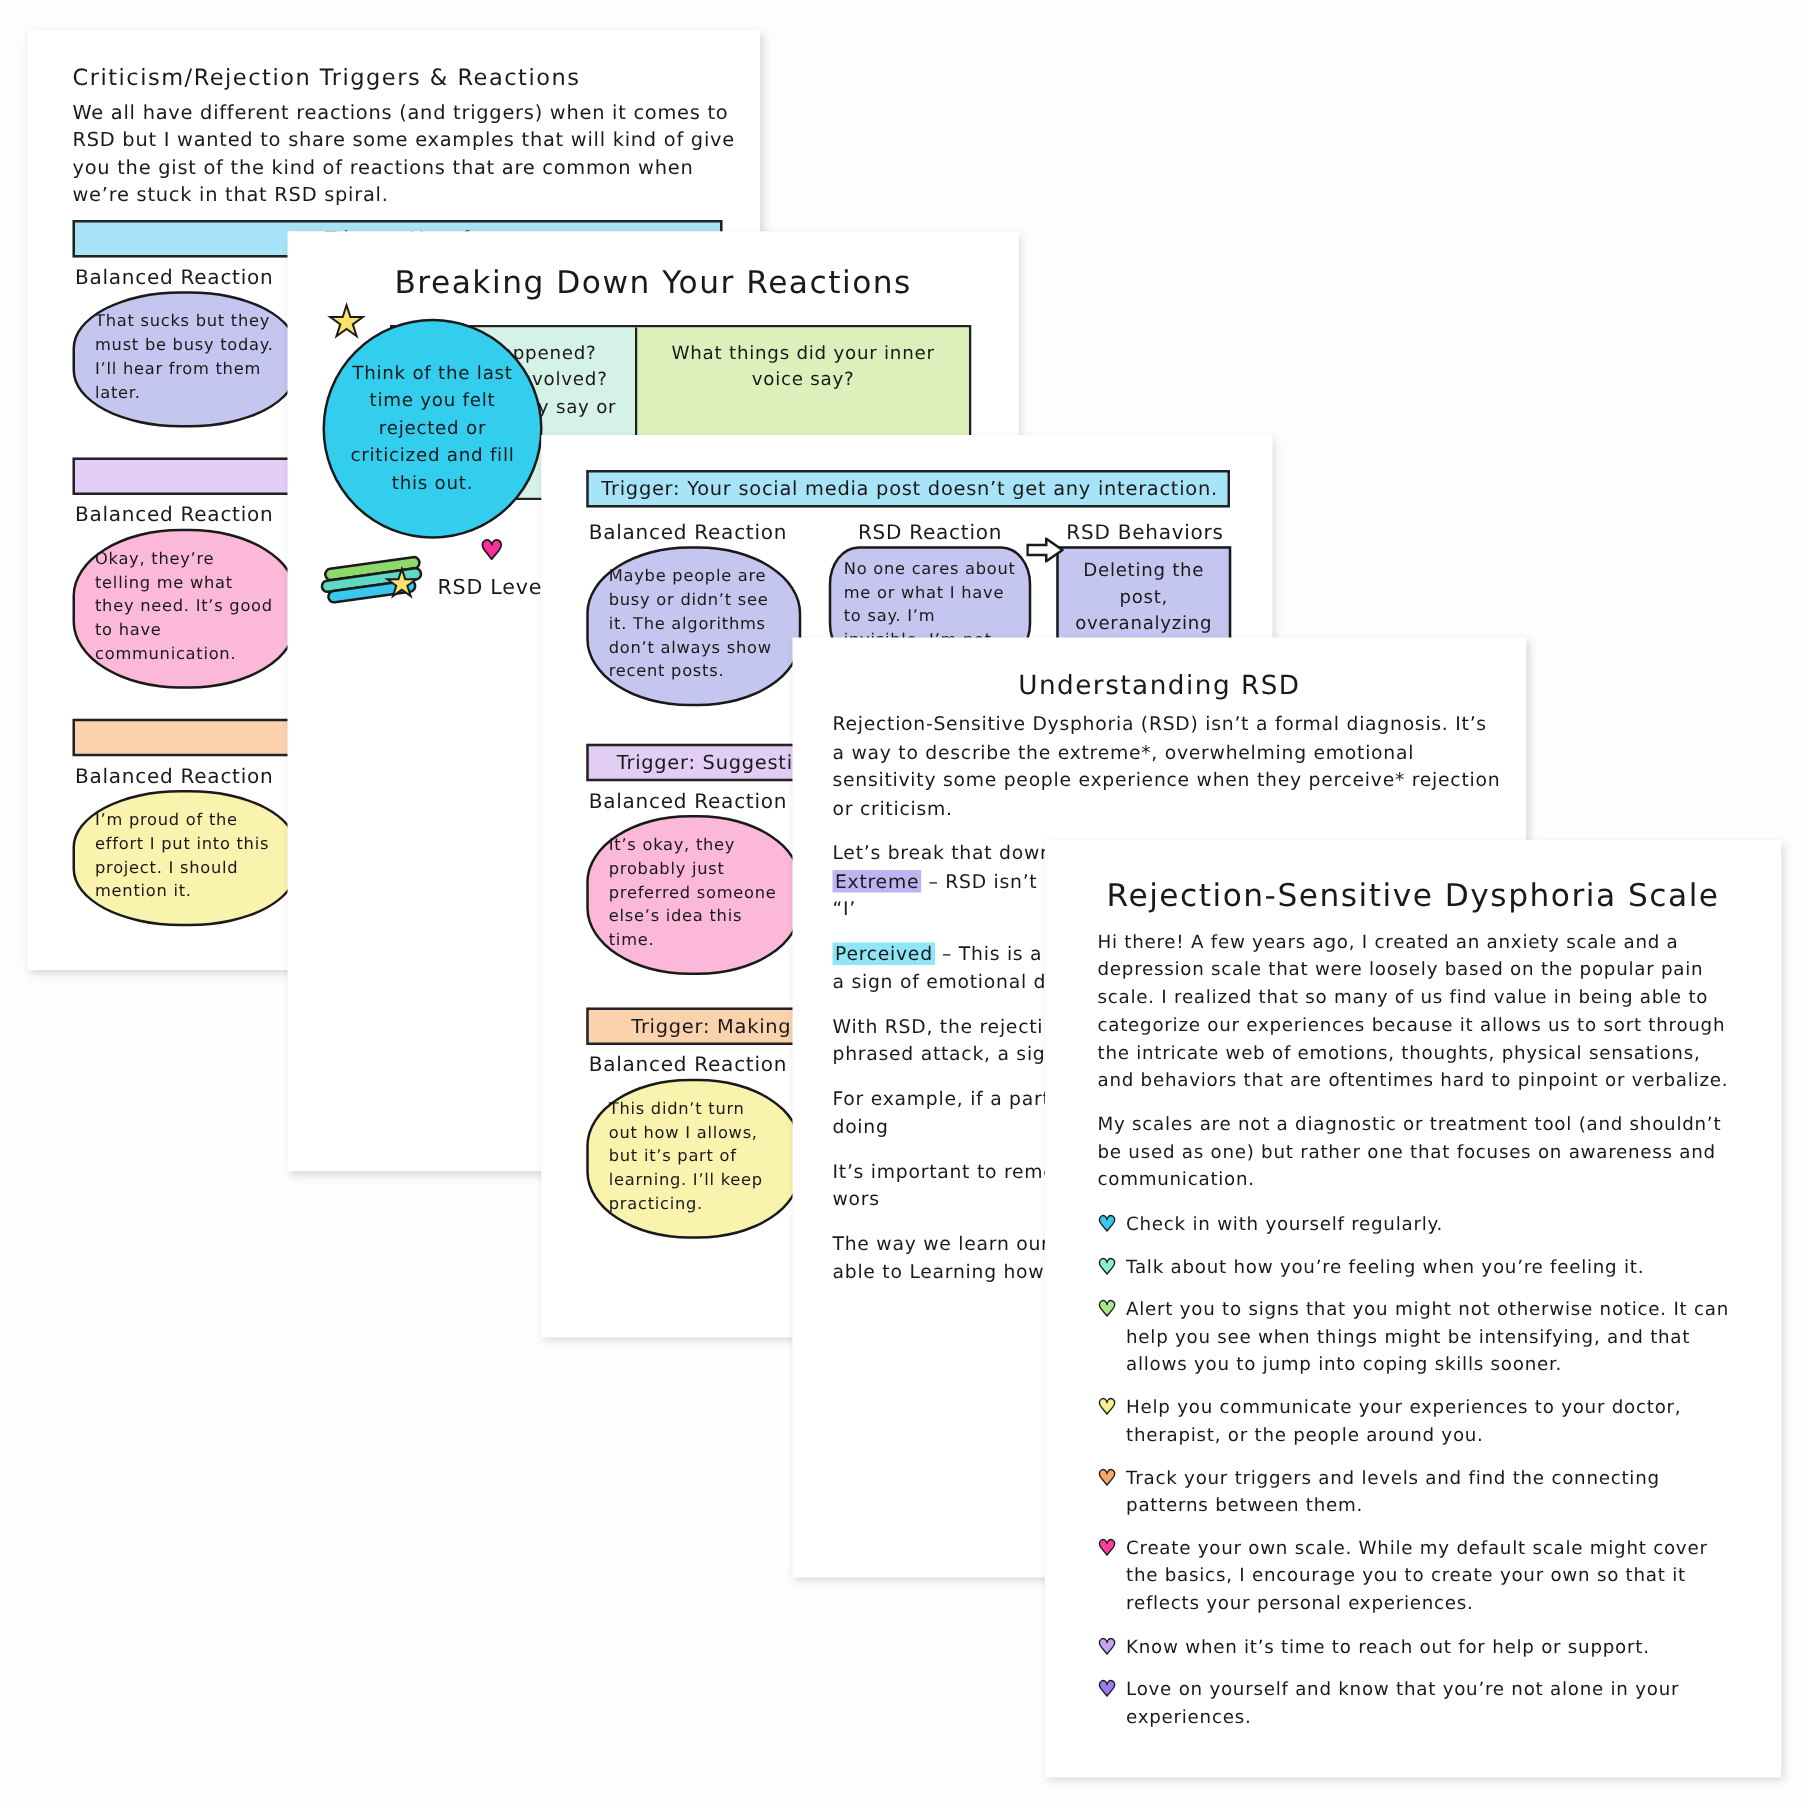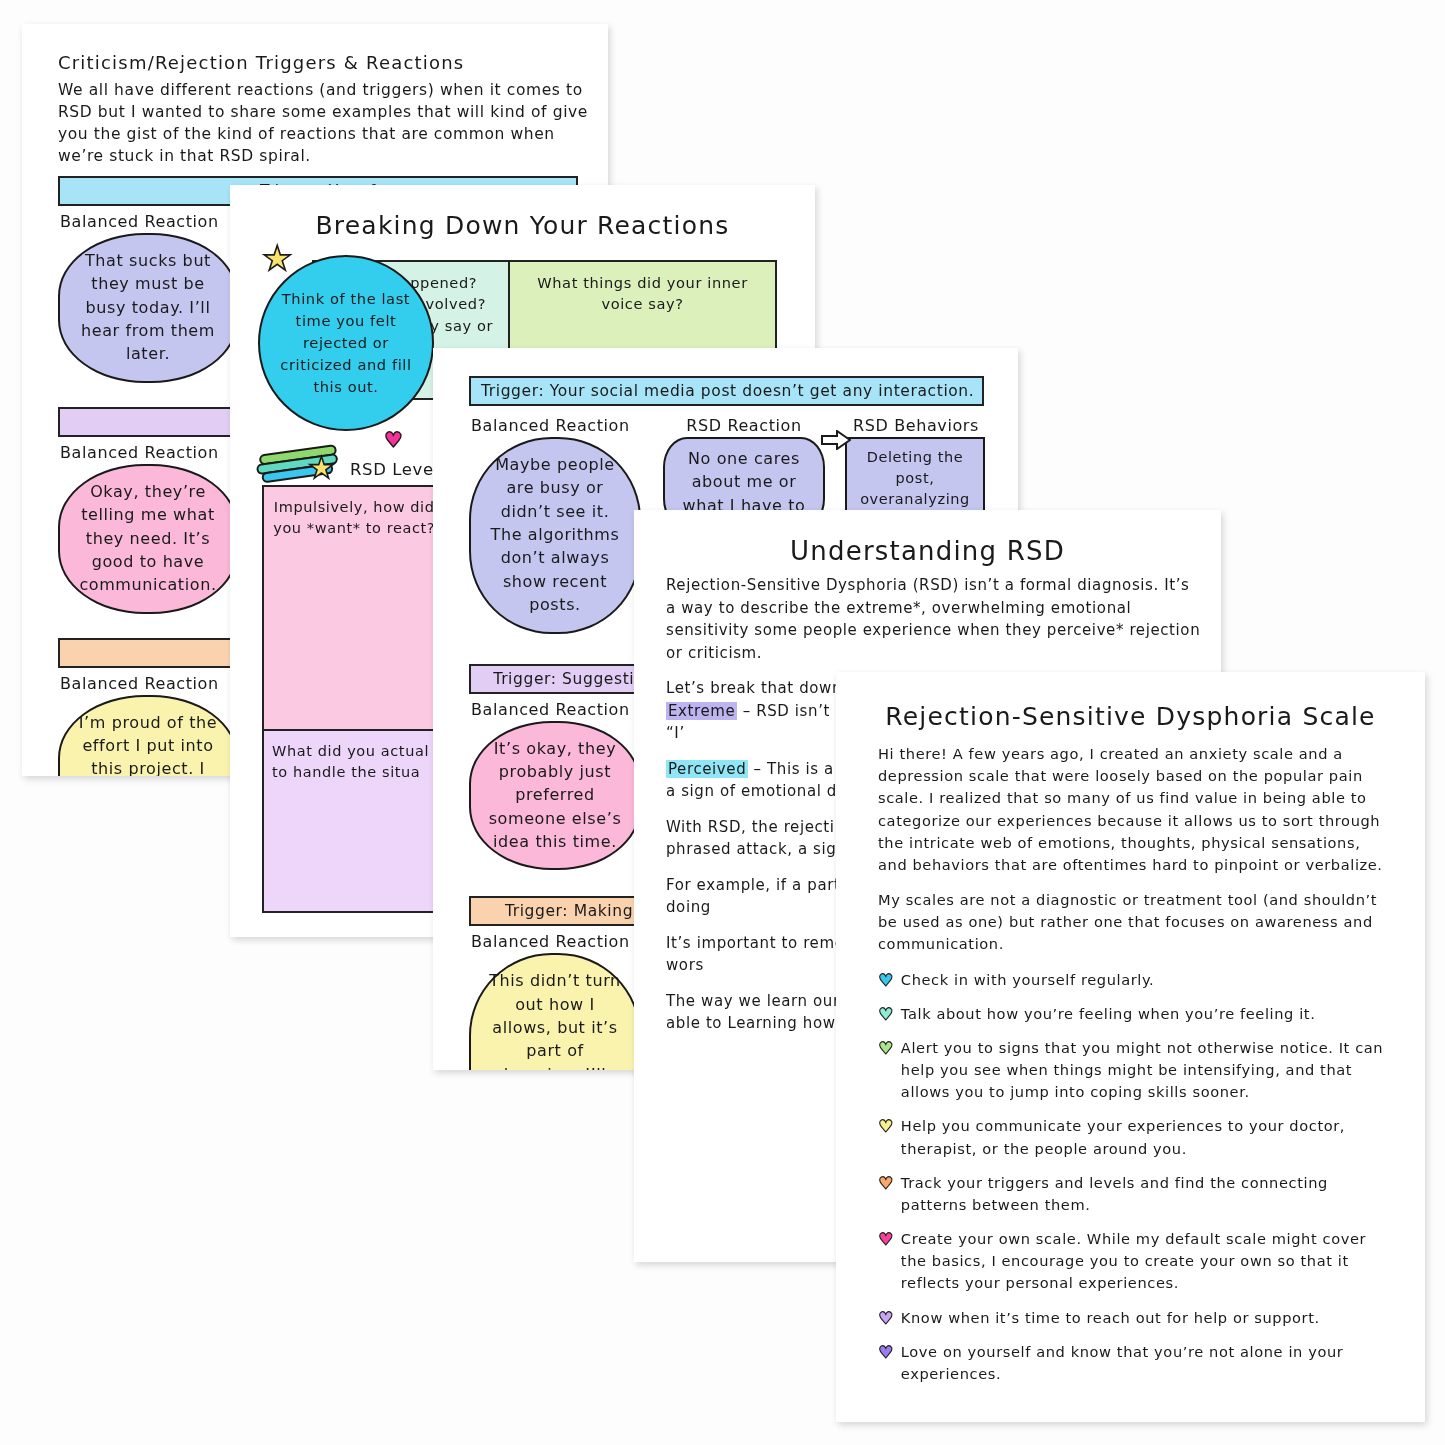--- a/index.html
+++ b/index.html
@@ -42,21 +42,21 @@
   .t-purple{ background: #e2cdf5; }
   .t-orange{ background: #fad3ae; }
 
   .col-head { font-size: 16px; margin: 6px 0 2px 2px; }
 
   .bubble {
     position: relative;
     border: 2.6px solid #1a1a1a;
     border-radius: 48% 48% 48% 48% / 42% 42% 42% 42%;
     padding: 14px 16px 15px 16px;
-    font-size: 16px; line-height: 1.46; text-align: center;
+    font-size: 13px; line-height: 1.46; text-align: left;
   }
   .bubble::before {
     content: ""; position: absolute;
     left: -4px; top: -14px;
     width: 30px; height: 30px;
     background: inherit;
     border: 2.6px solid #1a1a1a;
     border-radius: 60% 10% 50% 14%;
     transform: rotate(-14deg);
     z-index: -1;
@@ -94,21 +94,21 @@
 
   
   #page3 { left: 433px; top: 348px; width: 585px; height: 722px; }
 
   .arrow-right {
     position: absolute; width: 30px; height: 20px;
   }
 
   
   #page4 { left: 634px; top: 510px; width: 587px; height: 752px; }
-  #page4 .title { font-size: 26px; margin: 26px 0 8px 0; }
+  #page4 .title { font-size: 21px; margin: 26px 0 8px 0; }
   #page4 .body-txt { font-size: 15px; padding: 0 18px 0 32px; line-height: 1.5; }
   #page4 p { margin-bottom: 13px; }
   .hl-purple { background: #bdb4f0; padding: 0 2px; }
   .hl-cyan   { background: #8fe6f7; padding: 0 2px; }
 
   
   #page5 { left: 836px; top: 672px; width: 589px; height: 750px; }
   #page5 .title { font-size: 25px; margin: 30px 0 12px 0; }
   #page5 .body-txt { font-size: 14.6px; padding: 0 40px 0 42px; line-height: 1.52; }
   #page5 p { margin-bottom: 13px; }
@@ -157,28 +157,20 @@
 
     <div class="swoosh" style="left:30px; top:264px; width:82px; transform:rotate(-8deg);">
       <span style="background:#8ed96b; width:78px;"></span>
       <span style="background:#5fd9c2; width:82px; margin-left:-4px;"></span>
       <span style="background:#3ac7ef; width:72px;"></span>
     </div>
     <span class="star" style="left:78px; top:268px; font-size:30px;">★</span>
 
     <div class="hw" style="position:absolute; left:120px; top:275px; font-size:16.5px;">RSD Level:</div>
 
-    <div style="position:absolute; left:32px; top:300px; width:330px;">
-      <div style="display:flex;">
-        <div class="hw" style="background:#fbc9e2; border:2.5px solid #222; width:190px; height:246px; padding:10px 8px; font-size:14.5px; text-align:center; line-height:1.45;">Impulsively, how did you *want* to react?</div>
-        <div class="hw" style="background:#fad9bd; border:2.5px solid #222; border-left:none; width:150px; height:200px; padding:10px 8px; font-size:14.5px;">s</div>
-      </div>
-
-      <div class="hw" style="background:#eed6fb; border:2.5px solid #222; border-top:none; width:190px; height:182px; padding:10px 8px; font-size:14.5px; line-height:1.45;">What did you actual to handle the situa</div>
-    </div>
   </div>
 
   <div class="page" id="page3">
 
     <div style="position:absolute; left:36px; top:28px; width:515px;">
       <div class="trigger-bar t-blue hw" style="margin-top:0;">Trigger: Your social media post doesn’t get any interaction.</div>
 
       <div style="display:flex; gap:22px; margin-top:4px;">
         <div style="width:172px;">
           <div class="col-head hw">Balanced Reaction</div>

